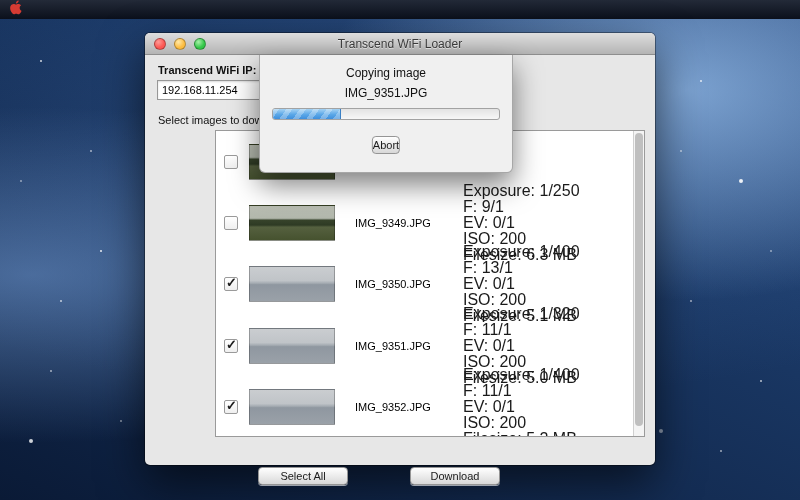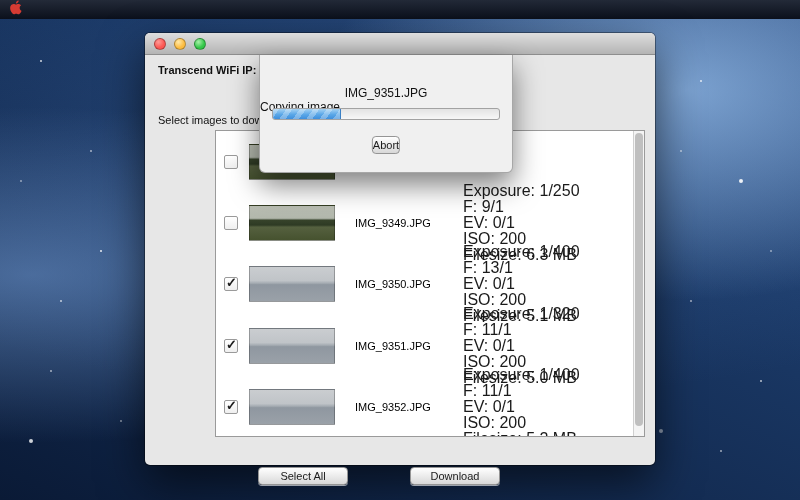--- a/index.html
+++ b/index.html
@@ -110,21 +110,21 @@
   .btn-download  { left:265px; top:412px; }
 
   
   .dialog {
     position:absolute; left:114px; top:22px; width:254px; height:118px;
     background:#f0f0f0;
     border:1px solid rgba(0,0,0,.3); border-top:none;
     border-radius:0 0 6px 6px;
     box-shadow:0 12px 28px rgba(0,0,0,.5);
   }
-  .dialog-title { position:absolute; top:11px; width:100%; font-size:12px; color:#111;margin-top:34px; }
+  .dialog-title { position:absolute; top:11px; width:100%; text-align:center; font-size:12px; color:#111; }
   .dialog-file  { position:absolute; top:31px; width:100%; text-align:center; font-size:12px; color:#111; }
   .progress-track {
     position:absolute; left:12px; top:53px; width:228px; height:12px;
     background:linear-gradient(#e3e3e3,#f7f7f7);
     border:1px solid #a2a2a2; border-radius:3px; overflow:hidden;
   }
   .progress-fill {
     height:100%;
     background:
       repeating-linear-gradient(125deg, rgba(255,255,255,.3) 0 5px, rgba(255,255,255,0) 5px 11px),
@@ -155,24 +155,26 @@
   </span>
 </div>
 
 <div class="window">
   <div class="titlebar">
     <div class="lights">
       <div class="light red"></div>
       <div class="light yellow"></div>
       <div class="light green"></div>
     </div>
+    <div class="title">Transcend WiFi Loader</div>
   </div>
 
   <div class="content">
     <div class="ip-label">Transcend WiFi IP:</div>
+    <input class="ip-input" type="text" value="192.168.11.254" style="">
 
     <div class="list-label">Select images to download:</div>
 
     <div class="list">
 
       <div class="row">
         <span class="checkbox"></span>
         <span class="thumb thumb-forest"></span>
         <span class="filename">IMG_9348.JPG</span>
         <span class="exif"></span>

